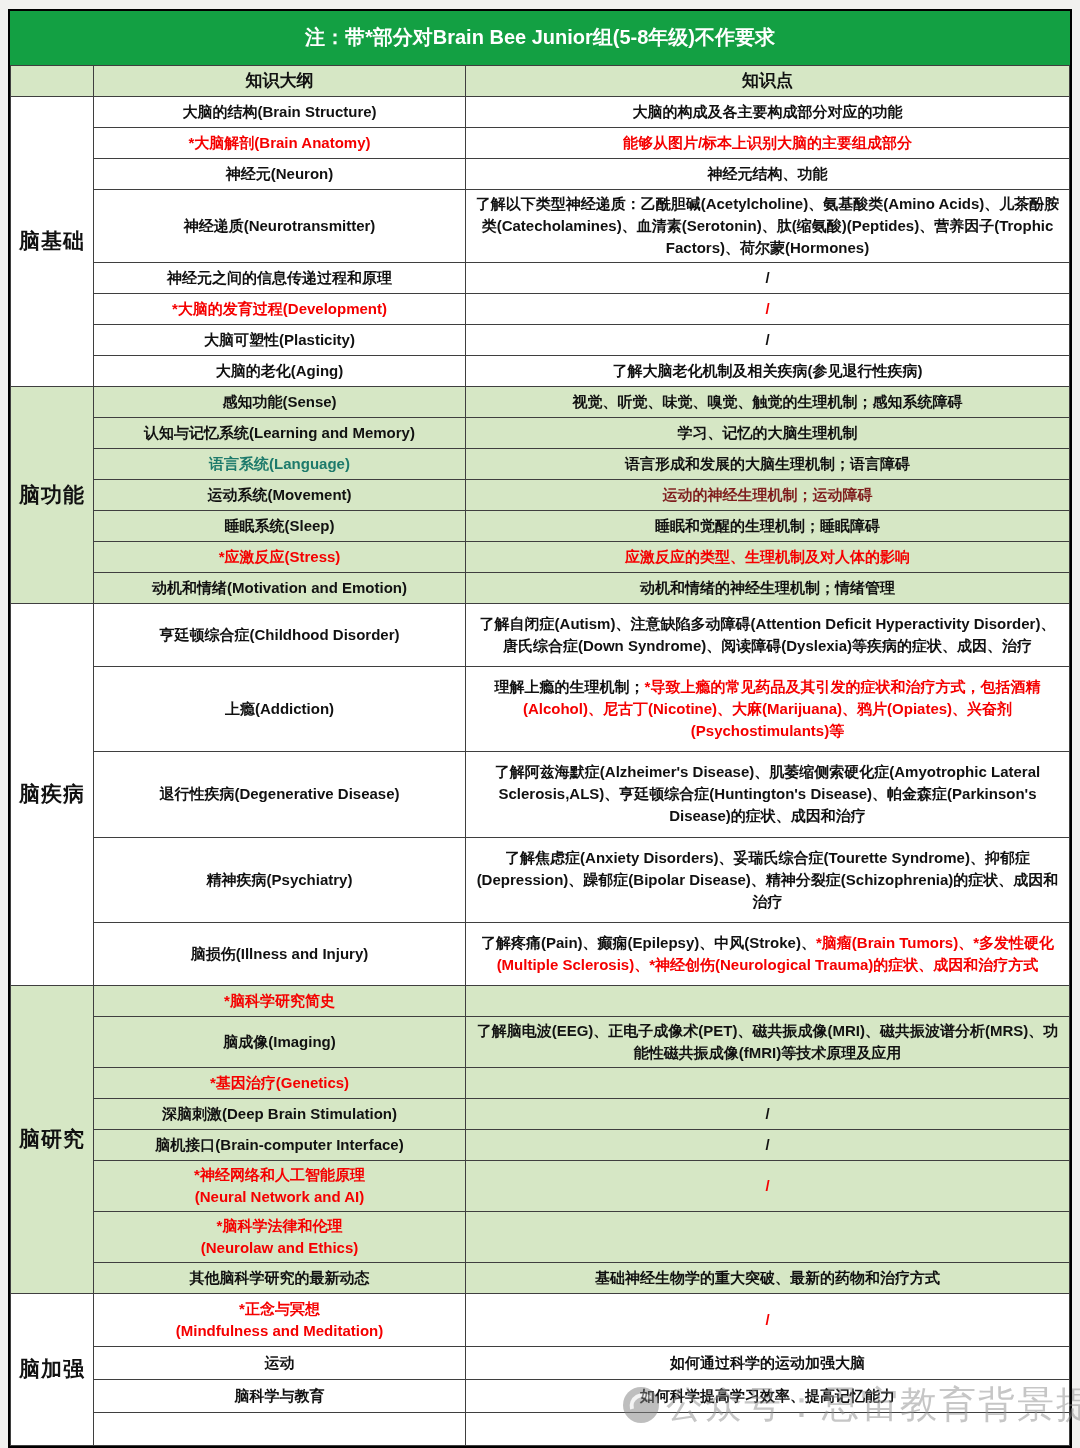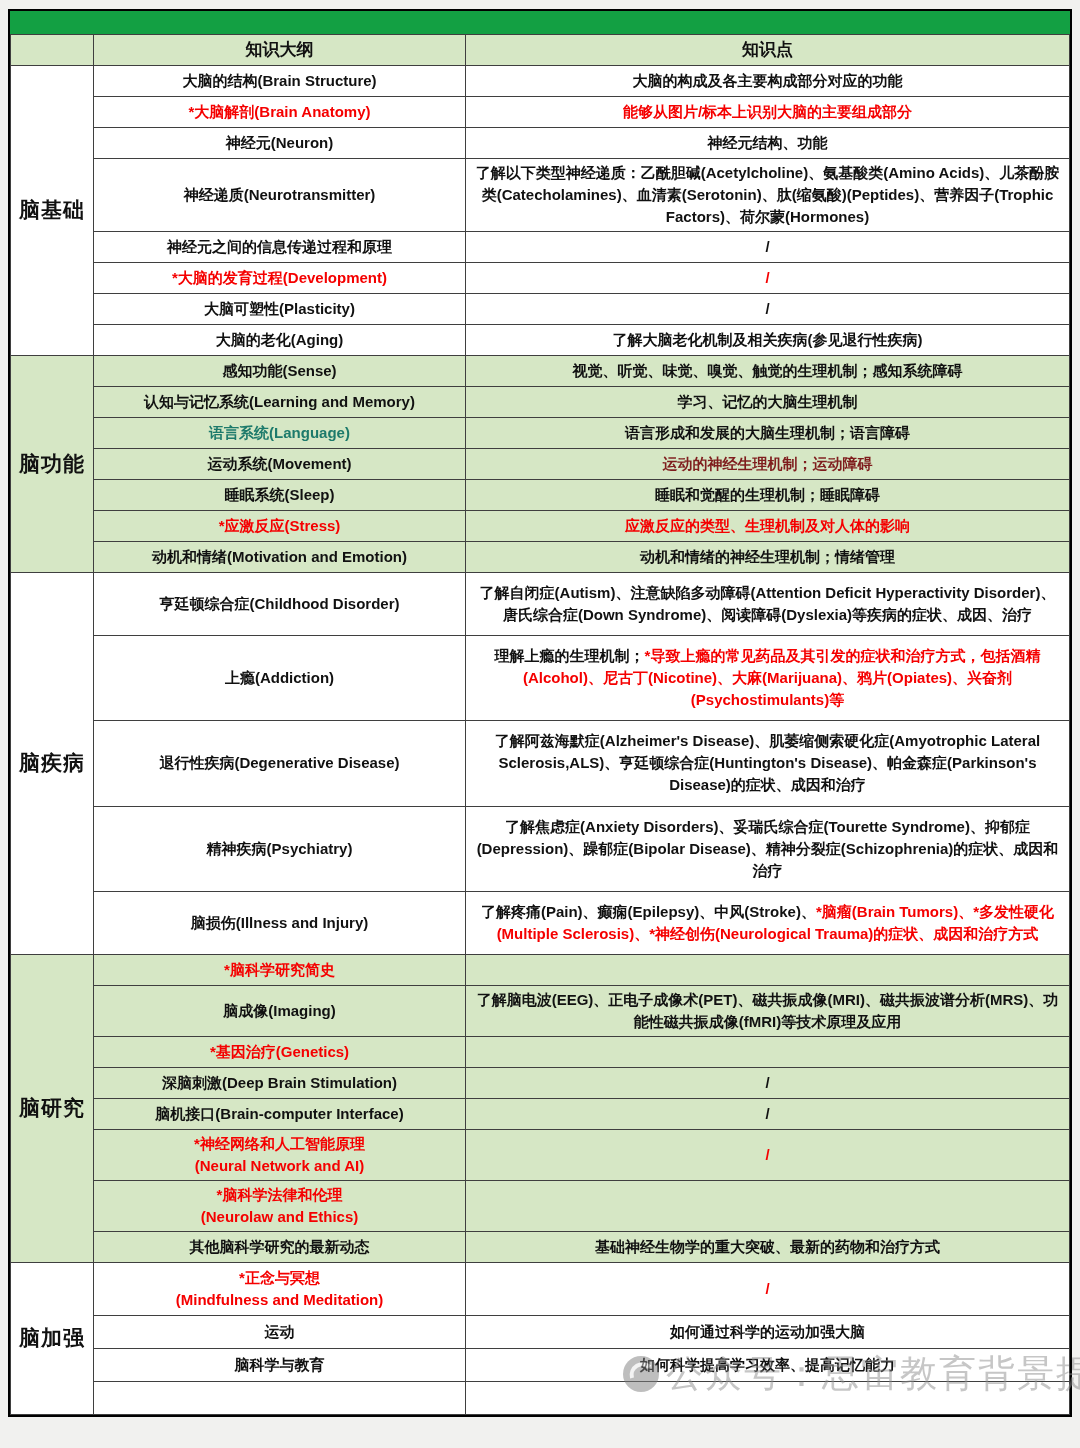--- a/index.html
+++ b/index.html
@@ -70,20 +70,21 @@
     font-weight:400;
     letter-spacing:2px;
   }
 </style>
 </head>
 <body>
 
 <div class="sheet">
 
   <div class="title-block" id="title-block" style="background: rgb(19, 160, 67);">
+    <div>注：带*部分对Brain Bee Junior组(5-8年级)不作要求</div>
   </div>
 
   <table>
     <colgroup>
       <col style="width:83px">
       <col style="width:372px">
       <col>
     </colgroup>
     <tbody id="outline-body">
       <tr class="header-row">

